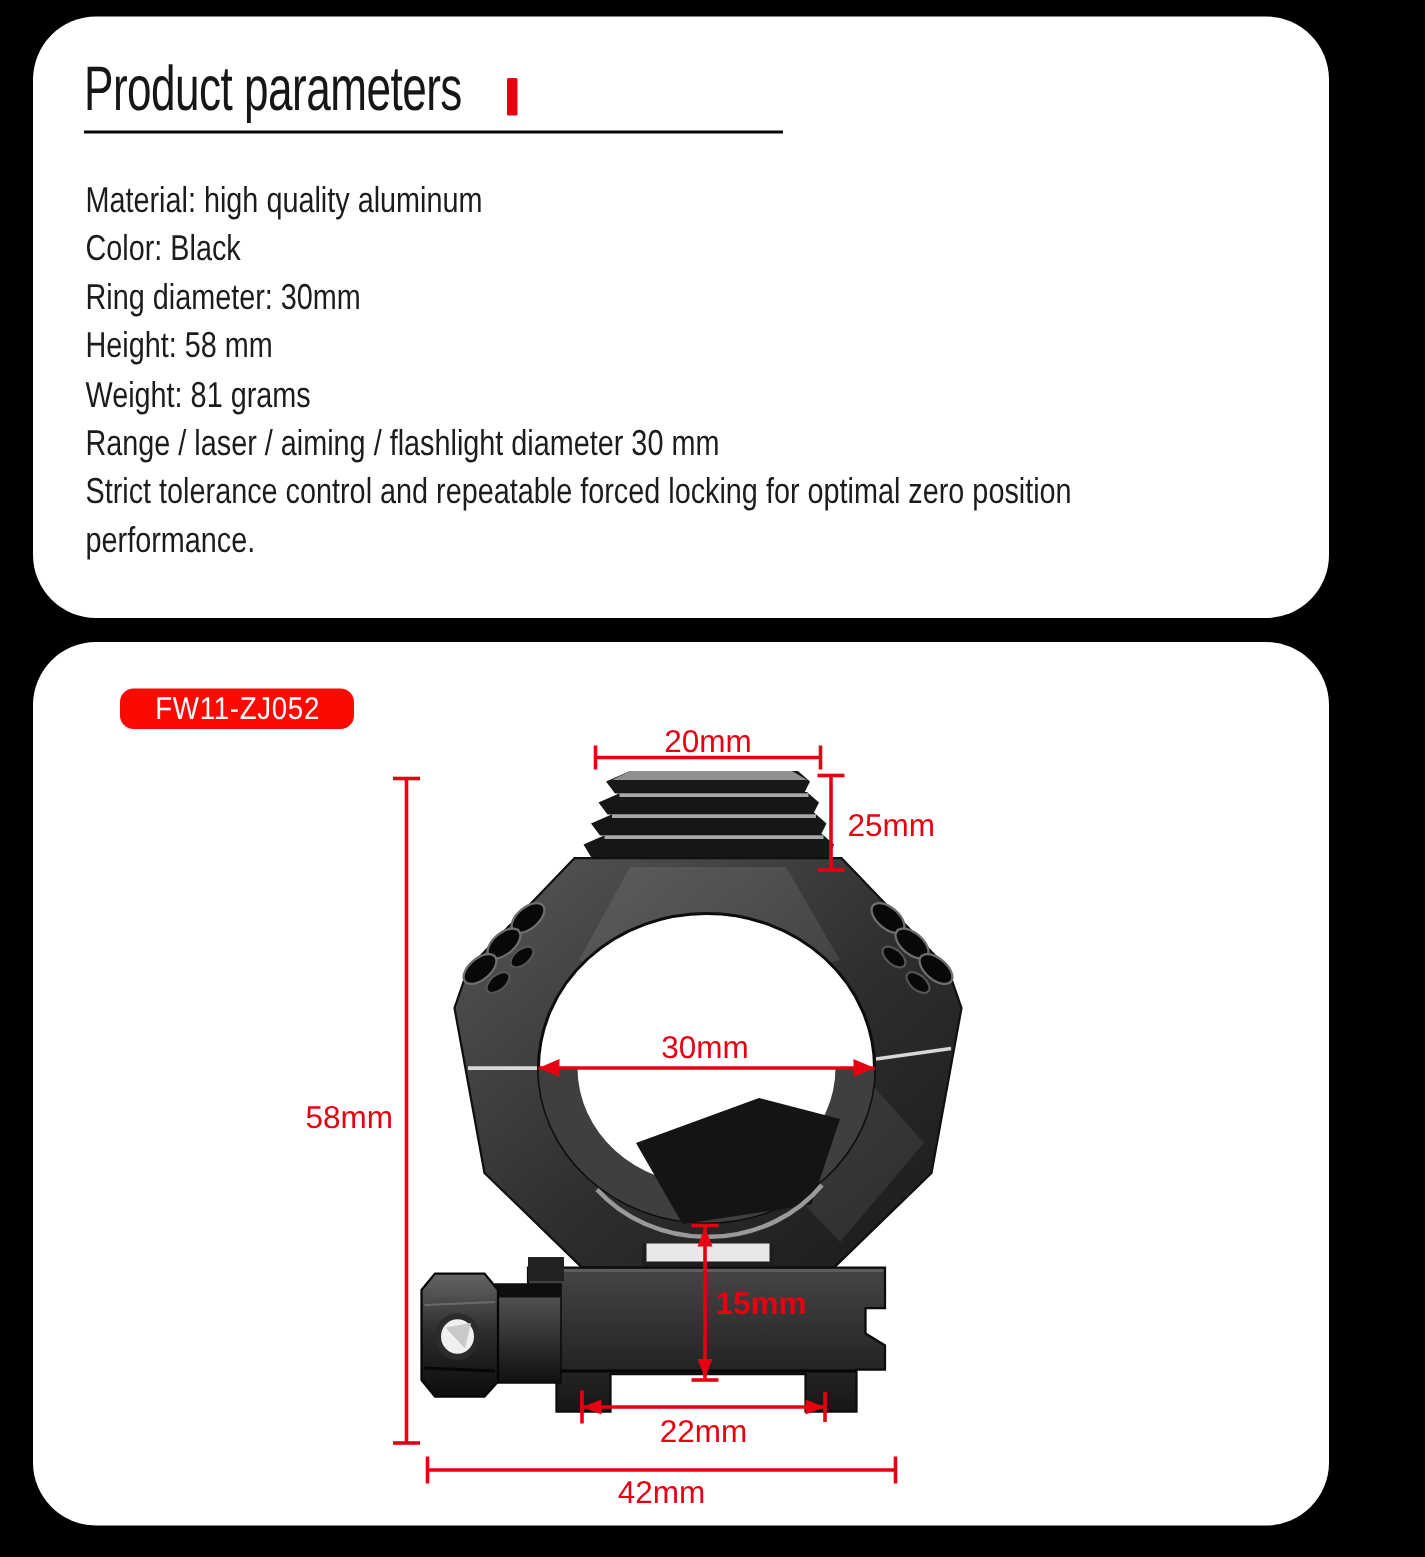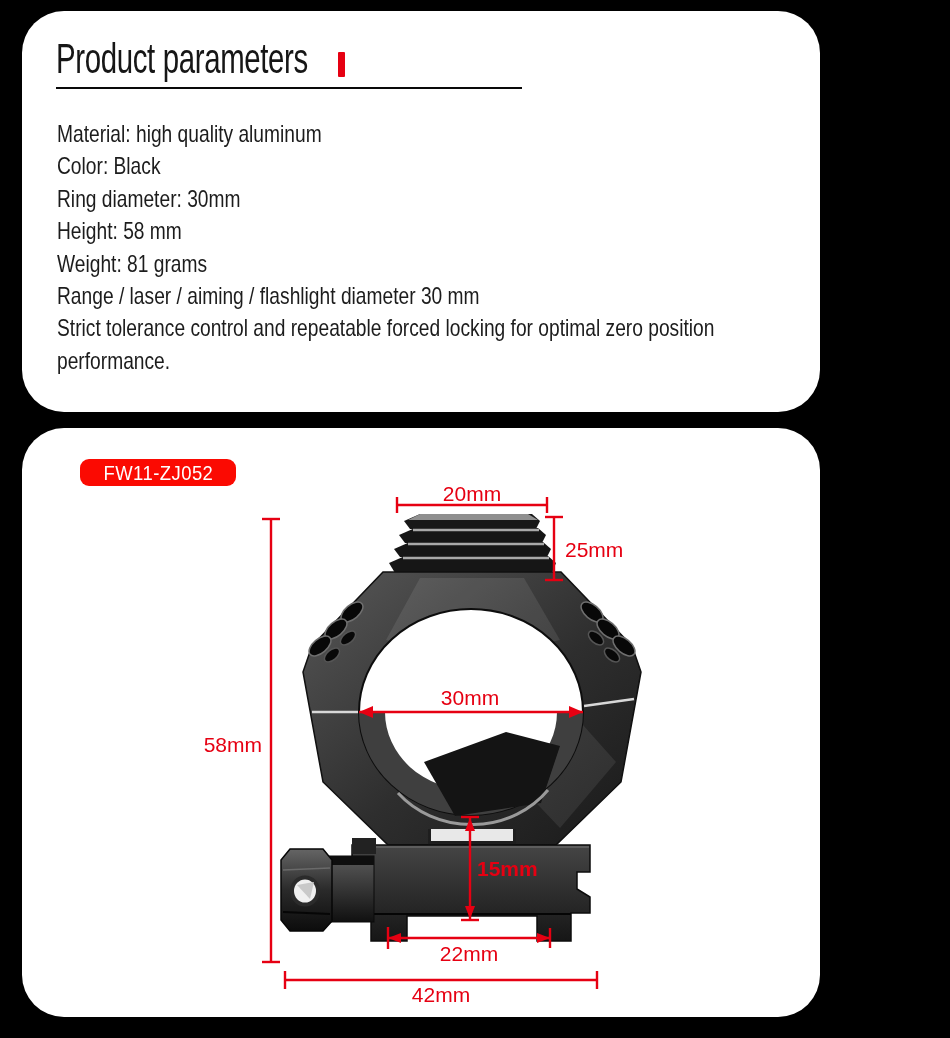--- a/index.html
+++ b/index.html
@@ -14,21 +14,21 @@
   body{
     font-family:"Liberation Sans", sans-serif;
     background:var(--page-bg);
     position:relative;
     overflow:hidden;
   }
   .page{position:absolute;inset:0;background:var(--page-bg);}
   .card{
     position:absolute;
     left:22px;
-    width:798px;
+    width:864px;
     background:var(--card-bg);
     border-radius:42px;
   }
   .card.params{top:11px;height:401px;}
   .card.diagram{top:428px;height:589px;}
 
   .title-row{position:absolute;left:34px;top:26px;height:48px;white-space:nowrap;}
   .title-text{
     display:inline-block;
     font-size:42px;

